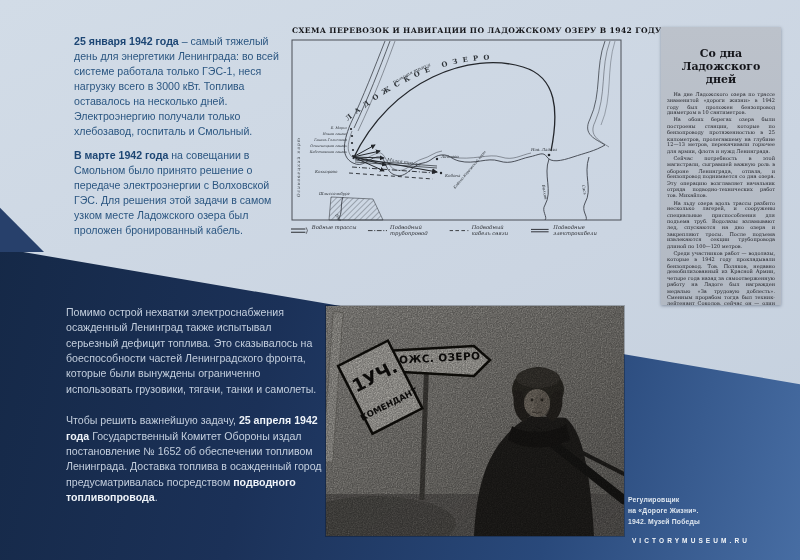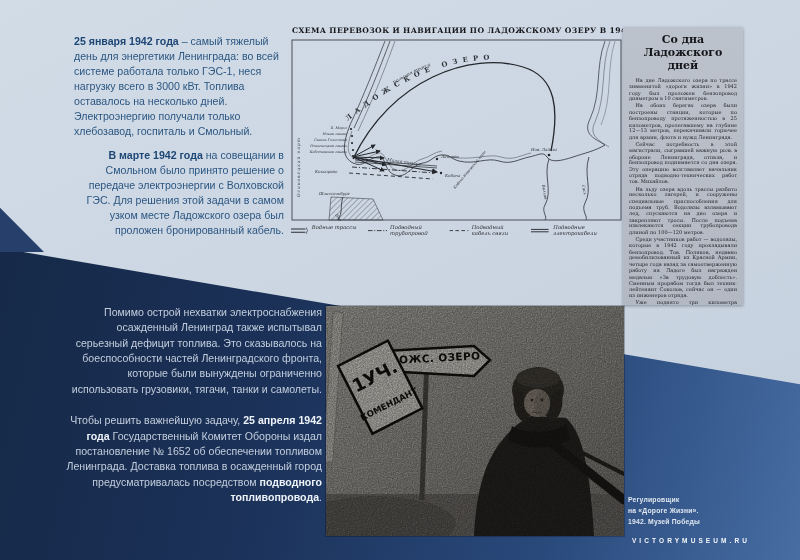--- a/index.html
+++ b/index.html
@@ -9,46 +9,46 @@
   
   .wedge{position:absolute;inset:0;z-index:1;
         background:linear-gradient(103deg,#142744 0%,#1b3158 38%,#29497b 72%,#476da3 100%);
         clip-path:polygon(0 44.3%,100% 68.6%,100% 100%,0 100%);}
   .wedge-accent{position:absolute;inset:0;z-index:1;background:#27406b;
         clip-path:polygon(0 37.1%,5.5% 45%,0 45%);}
   
   .intro{position:absolute;left:66px;top:26px;width:226px;z-index:2;
         color:#2b5681;font-size:10.6px;line-height:1.42;}
   .intro p{margin:8px;}
-  .intro p+p{margin-top:9px;text-align:right;}
+  .intro p+p{margin-top:9px;}
   .intro b{color:#1d4674;}
   
   .map-block{position:absolute;left:291px;top:26px;width:331px;z-index:2;}
   .map-title{font-family:"DejaVu Serif",serif;font-weight:bold;font-size:7.6px;
         letter-spacing:.4px;color:#15161a;margin:0 0 4px 1px;white-space:nowrap;}
   svg.map{display:block;}
   .legend{display:flex;gap:14px;margin-top:4px;transform:scale(.8);transform-origin:0 0;width:125%;}
   .legend-item{display:flex;gap:4px;align-items:flex-start;
         font-family:"DejaVu Serif",serif;font-style:italic;font-size:6.6px;
         line-height:1.15;color:#2a2c31;}
   .legend-item svg{flex:0 0 auto;margin-top:2px;}
   .legend-label{max-width:60px;}
   
-  .clipping{position:absolute;left:623px;top:27px;width:120px;height:278px;z-index:2;
+  .clipping{position:absolute;left:661px;top:27px;width:120px;height:278px;z-index:2;
         background:linear-gradient(180deg,#bcc2cb 0%,#b2b9c3 100%);
-        box-shadow:0 1px 3px rgba(10,20,40,.35);padding:7px 6px;box-sizing:border-box;overflow:hidden;}
+        box-shadow:0 1px 3px rgba(10,20,40,.35);padding:21px 6px;box-sizing:border-box;overflow:hidden;}
   .clip-title{font-family:"DejaVu Serif",serif;font-weight:bold;text-align:center;
         font-size:11px;line-height:1.18;color:#14151a;margin:0 0 4px;}
   .clip-body{transform:scale(.8);transform-origin:0 0;width:125%;}
   .clip-body p{font-family:"DejaVu Serif",serif;font-size:6.3px;line-height:1.24;
         text-align:justify;text-indent:8px;color:#24252b;margin:0 0 1px;}
   
   .fuel{position:absolute;left:66px;top:305px;width:256px;z-index:2;
         color:#c3cedd;font-size:10.6px;line-height:1.45;}
-  .fuel p{margin:0;text-align:right;}
+  .fuel p{margin:0;}
   .fuel p+p{margin-top:16px;}
   .fuel b{color:#eef3f9;}
   
   .photo{position:absolute;left:326px;top:306px;width:298px;height:230px;z-index:3;
         box-shadow:0 0 0 1px rgba(0,0,0,.25);}
   
   .caption{position:absolute;left:628px;top:495px;z-index:2;color:#dfe7f0;
         font-size:6.8px;font-weight:bold;line-height:1.6;letter-spacing:.2px;}
   .caption div{white-space:nowrap;}
   .site{position:absolute;left:620px;top:537px;width:142px;z-index:2;text-align:center;

